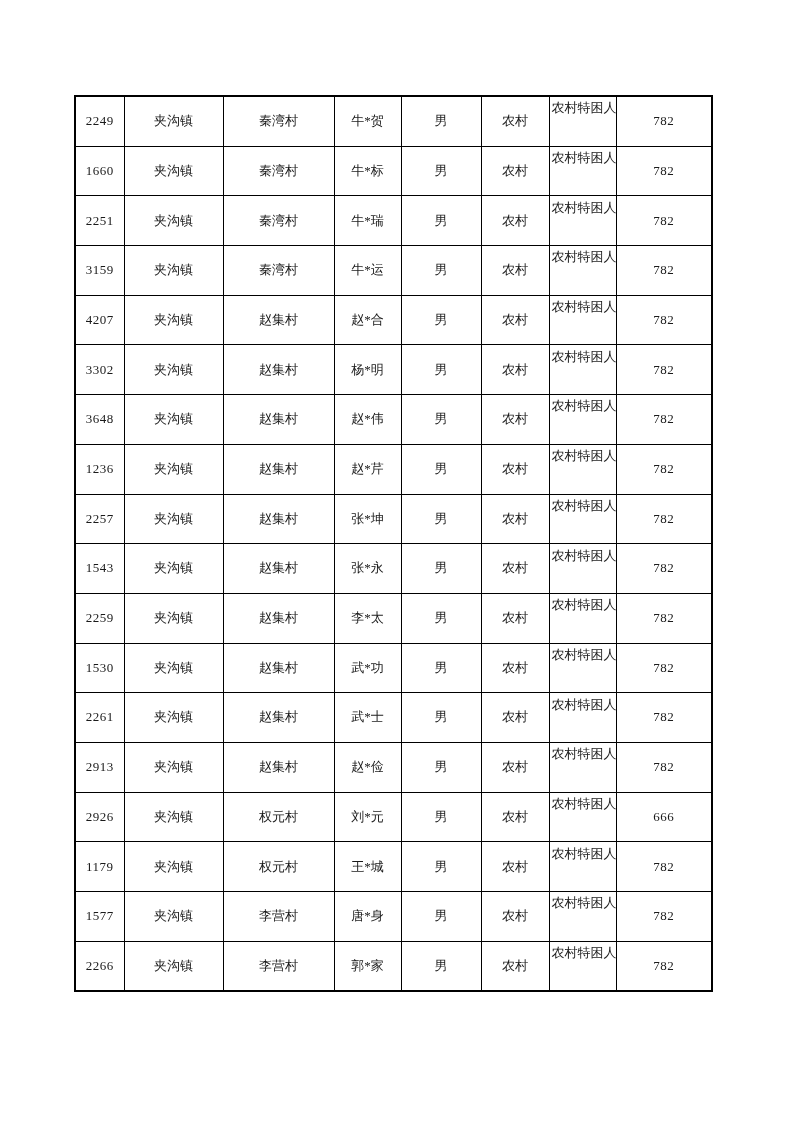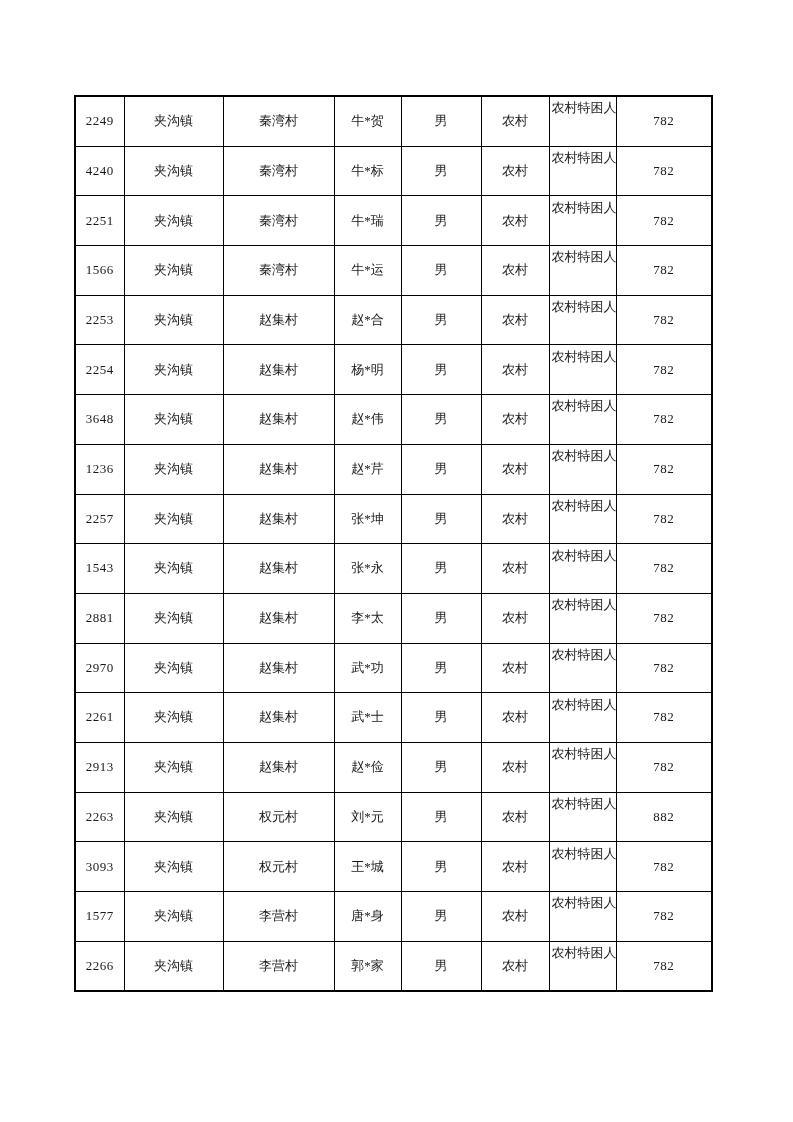--- a/index.html
+++ b/index.html
@@ -86,21 +86,21 @@
           <td class="col-village">秦湾村</td>
           <td class="col-name">牛*贺</td>
           <td class="col-gender">男</td>
           <td class="col-area">农村</td>
           <td class="col-category">
             <div class="category-clip">农村特困人员分散供养</div>
           </td>
           <td class="col-amount">782</td>
         </tr>
         <tr>
-          <td class="col-id">4240</td>
+          <td class="col-id">1660</td>
           <td class="col-town">夹沟镇</td>
           <td class="col-village">秦湾村</td>
           <td class="col-name">牛*标</td>
           <td class="col-gender">男</td>
           <td class="col-area">农村</td>
           <td class="col-category">
             <div class="category-clip">农村特困人员分散供养</div>
           </td>
           <td class="col-amount">782</td>
         </tr>
@@ -110,45 +110,45 @@
           <td class="col-village">秦湾村</td>
           <td class="col-name">牛*瑞</td>
           <td class="col-gender">男</td>
           <td class="col-area">农村</td>
           <td class="col-category">
             <div class="category-clip">农村特困人员分散供养</div>
           </td>
           <td class="col-amount">782</td>
         </tr>
         <tr>
-          <td class="col-id">1566</td>
+          <td class="col-id">3159</td>
           <td class="col-town">夹沟镇</td>
           <td class="col-village">秦湾村</td>
           <td class="col-name">牛*运</td>
           <td class="col-gender">男</td>
           <td class="col-area">农村</td>
           <td class="col-category">
             <div class="category-clip">农村特困人员分散供养</div>
           </td>
           <td class="col-amount">782</td>
         </tr>
         <tr>
-          <td class="col-id">2253</td>
+          <td class="col-id">4207</td>
           <td class="col-town">夹沟镇</td>
           <td class="col-village">赵集村</td>
           <td class="col-name">赵*合</td>
           <td class="col-gender">男</td>
           <td class="col-area">农村</td>
           <td class="col-category">
             <div class="category-clip">农村特困人员分散供养</div>
           </td>
           <td class="col-amount">782</td>
         </tr>
         <tr>
-          <td class="col-id">2254</td>
+          <td class="col-id">3302</td>
           <td class="col-town">夹沟镇</td>
           <td class="col-village">赵集村</td>
           <td class="col-name">杨*明</td>
           <td class="col-gender">男</td>
           <td class="col-area">农村</td>
           <td class="col-category">
             <div class="category-clip">农村特困人员分散供养</div>
           </td>
           <td class="col-amount">782</td>
         </tr>
@@ -194,33 +194,33 @@
           <td class="col-village">赵集村</td>
           <td class="col-name">张*永</td>
           <td class="col-gender">男</td>
           <td class="col-area">农村</td>
           <td class="col-category">
             <div class="category-clip">农村特困人员分散供养</div>
           </td>
           <td class="col-amount">782</td>
         </tr>
         <tr>
-          <td class="col-id">2881</td>
+          <td class="col-id">2259</td>
           <td class="col-town">夹沟镇</td>
           <td class="col-village">赵集村</td>
           <td class="col-name">李*太</td>
           <td class="col-gender">男</td>
           <td class="col-area">农村</td>
           <td class="col-category">
             <div class="category-clip">农村特困人员分散供养</div>
           </td>
           <td class="col-amount">782</td>
         </tr>
         <tr>
-          <td class="col-id">2970</td>
+          <td class="col-id">1530</td>
           <td class="col-town">夹沟镇</td>
           <td class="col-village">赵集村</td>
           <td class="col-name">武*功</td>
           <td class="col-gender">男</td>
           <td class="col-area">农村</td>
           <td class="col-category">
             <div class="category-clip">农村特困人员分散供养</div>
           </td>
           <td class="col-amount">782</td>
         </tr>
@@ -242,33 +242,33 @@
           <td class="col-village">赵集村</td>
           <td class="col-name">赵*俭</td>
           <td class="col-gender">男</td>
           <td class="col-area">农村</td>
           <td class="col-category">
             <div class="category-clip">农村特困人员分散供养</div>
           </td>
           <td class="col-amount">782</td>
         </tr>
         <tr>
-          <td class="col-id">2263</td>
+          <td class="col-id">2926</td>
           <td class="col-town">夹沟镇</td>
           <td class="col-village">权元村</td>
           <td class="col-name">刘*元</td>
           <td class="col-gender">男</td>
           <td class="col-area">农村</td>
           <td class="col-category">
             <div class="category-clip">农村特困人员集中供养</div>
           </td>
-          <td class="col-amount">882</td>
-        </tr>
-        <tr>
-          <td class="col-id">3093</td>
+          <td class="col-amount">666</td>
+        </tr>
+        <tr>
+          <td class="col-id">1179</td>
           <td class="col-town">夹沟镇</td>
           <td class="col-village">权元村</td>
           <td class="col-name">王*城</td>
           <td class="col-gender">男</td>
           <td class="col-area">农村</td>
           <td class="col-category">
             <div class="category-clip">农村特困人员分散供养</div>
           </td>
           <td class="col-amount">782</td>
         </tr>

